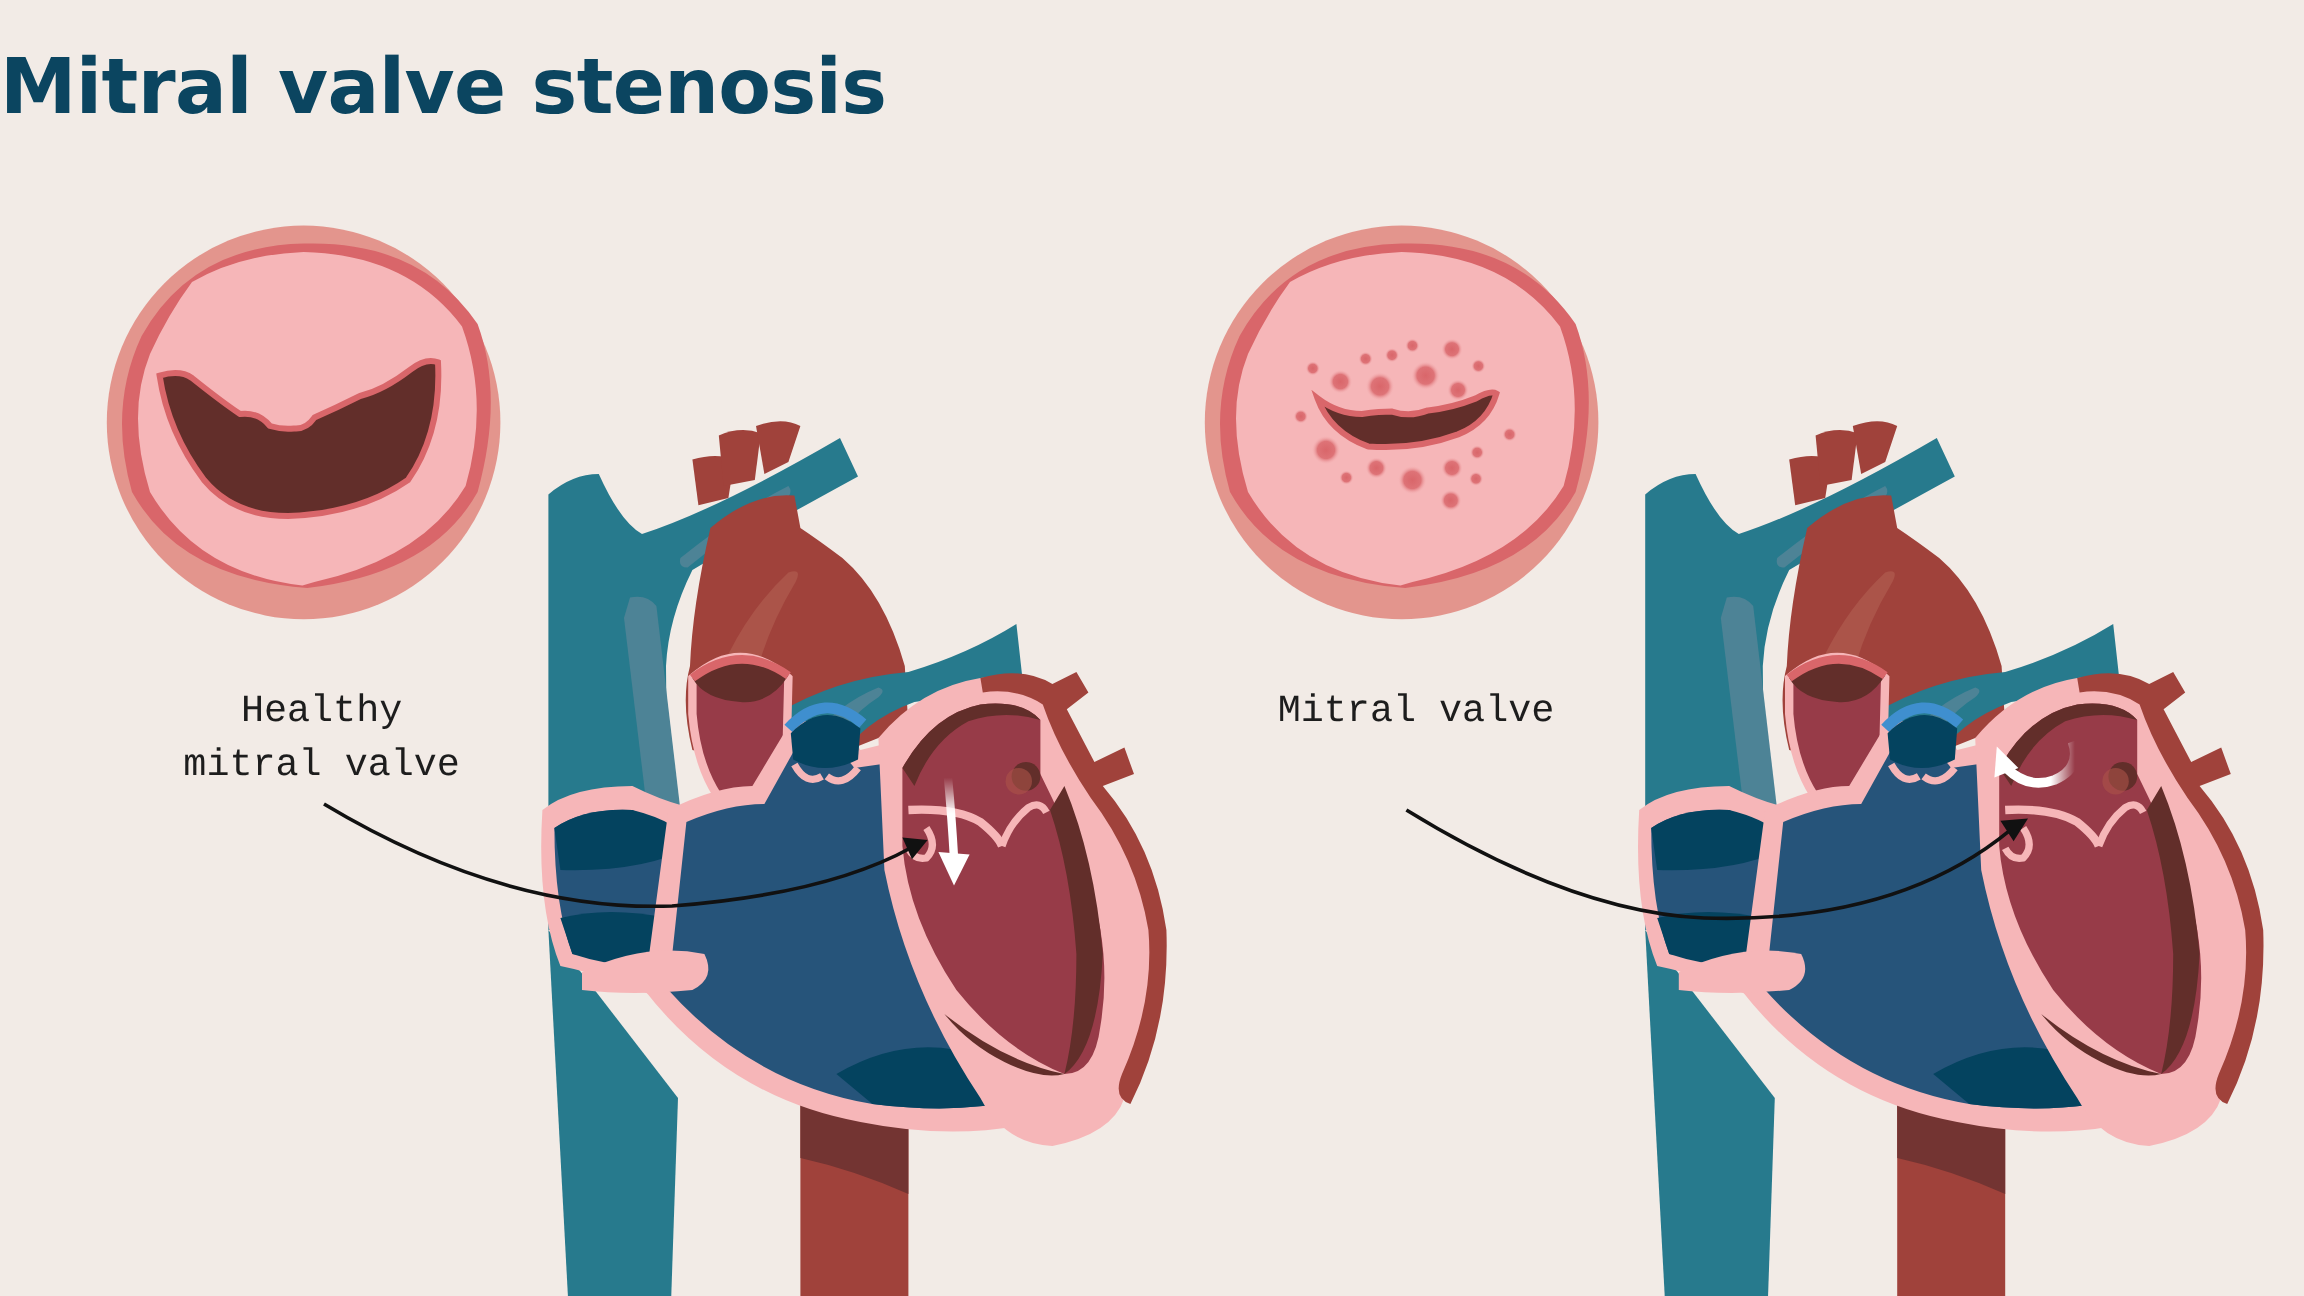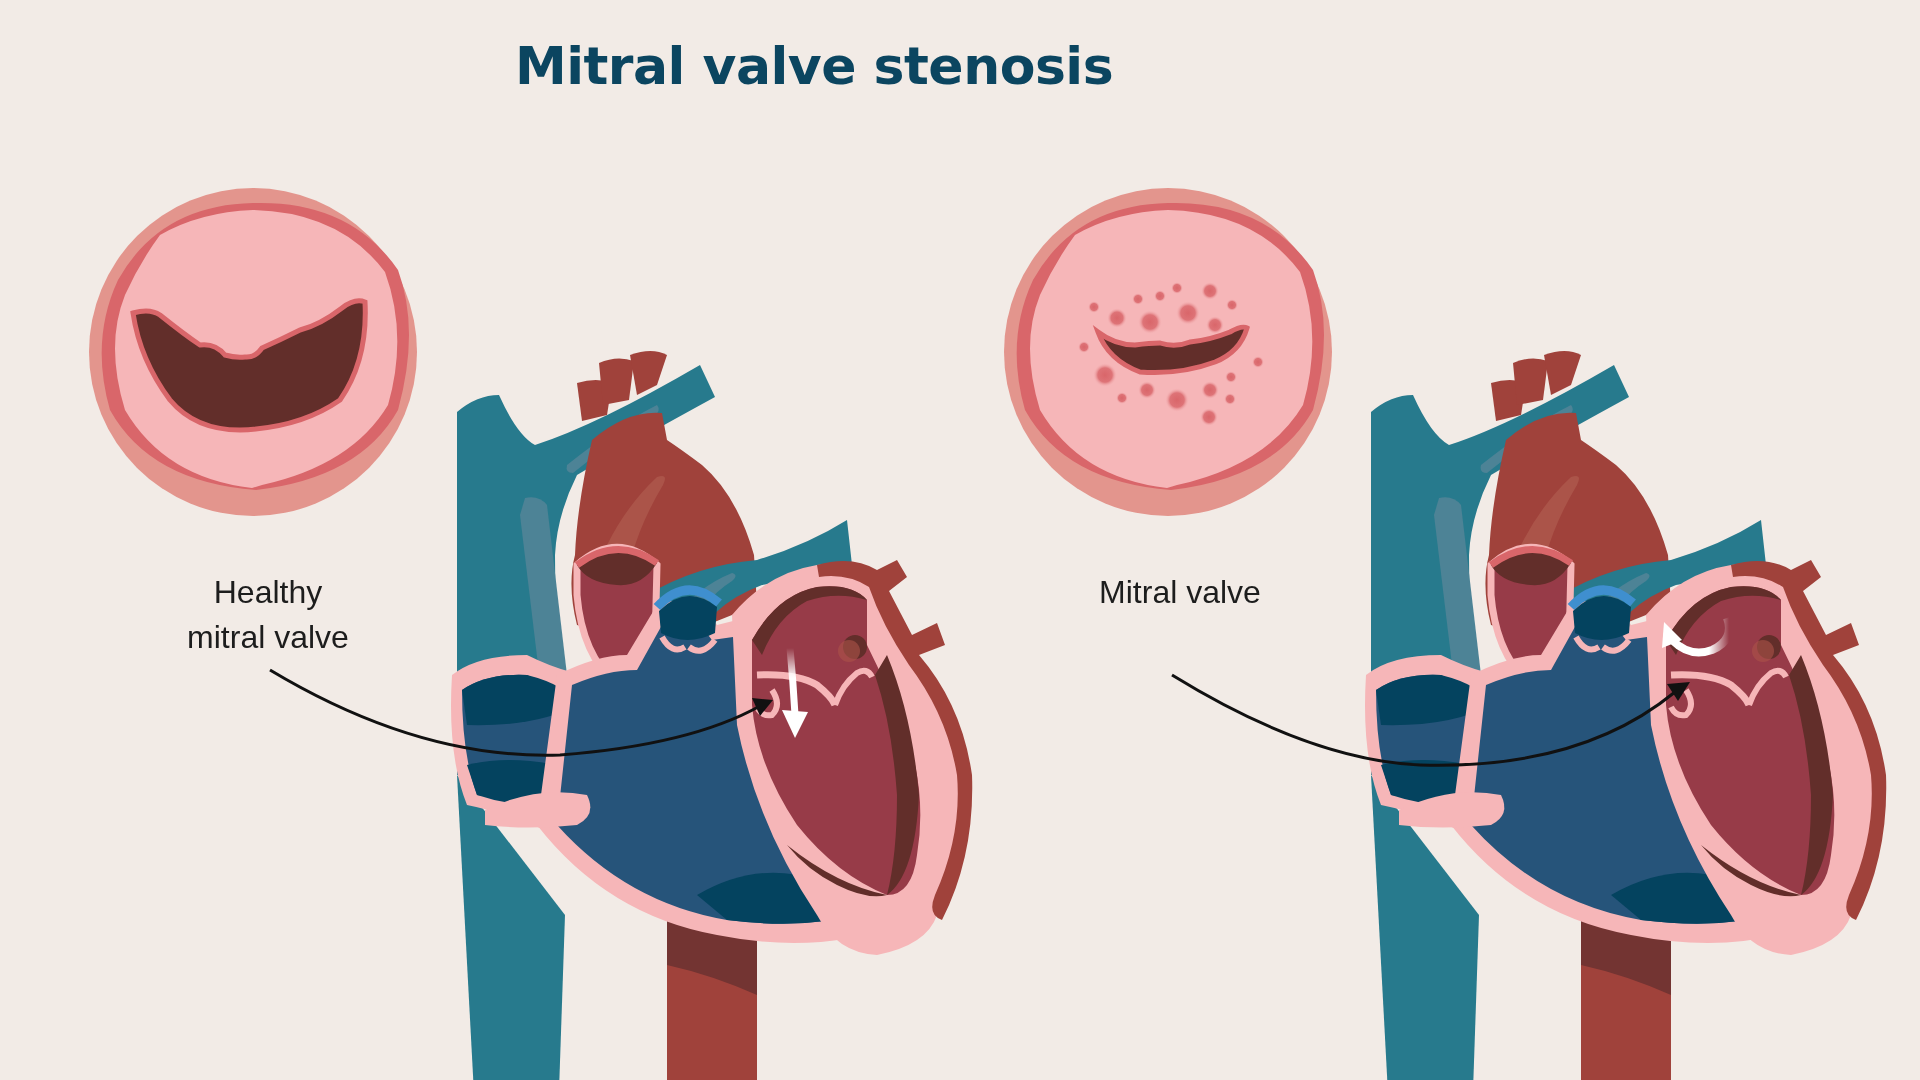--- a/index.html
+++ b/index.html
@@ -1,21 +1,21 @@
 <!DOCTYPE html>
 <html><head>
 <meta charset="utf-8">
 <style>
   html, body { margin:0; padding:0; }
   body { width:1920px; height:1080px; background:#f2ebe6; position:relative; overflow:hidden;
          font-family:"DejaVu Sans", "Liberation Sans", sans-serif; }
-  .title { position:absolute; left:0; top:36px; width:1628px; text-align:center;
-           font-size:52px; font-weight:bold; color:#0b4560; letter-spacing:-0.5px; }
+  .title { position:absolute; left:0; top:36px; width:1628px; 
+           font-size:64px; font-weight:bold; color:#0b4560; letter-spacing:-0.5px; }
   .label { position:absolute; text-align:center; font-size:32px; line-height:45px; color:#1d1d1d;
-           font-family:Liberation Sans, sans-serif; }
+           font-family:Liberation Mono, monospace; }
   .label span { display:block; }
   svg.art { position:absolute; left:0; top:0; }
 </style>
 </head>
 <body>
 
 <div class="title">Mitral valve stenosis</div>
 
 <svg class="art" width="1920" height="1080" viewBox="0 0 1920 1080">
   <defs>

